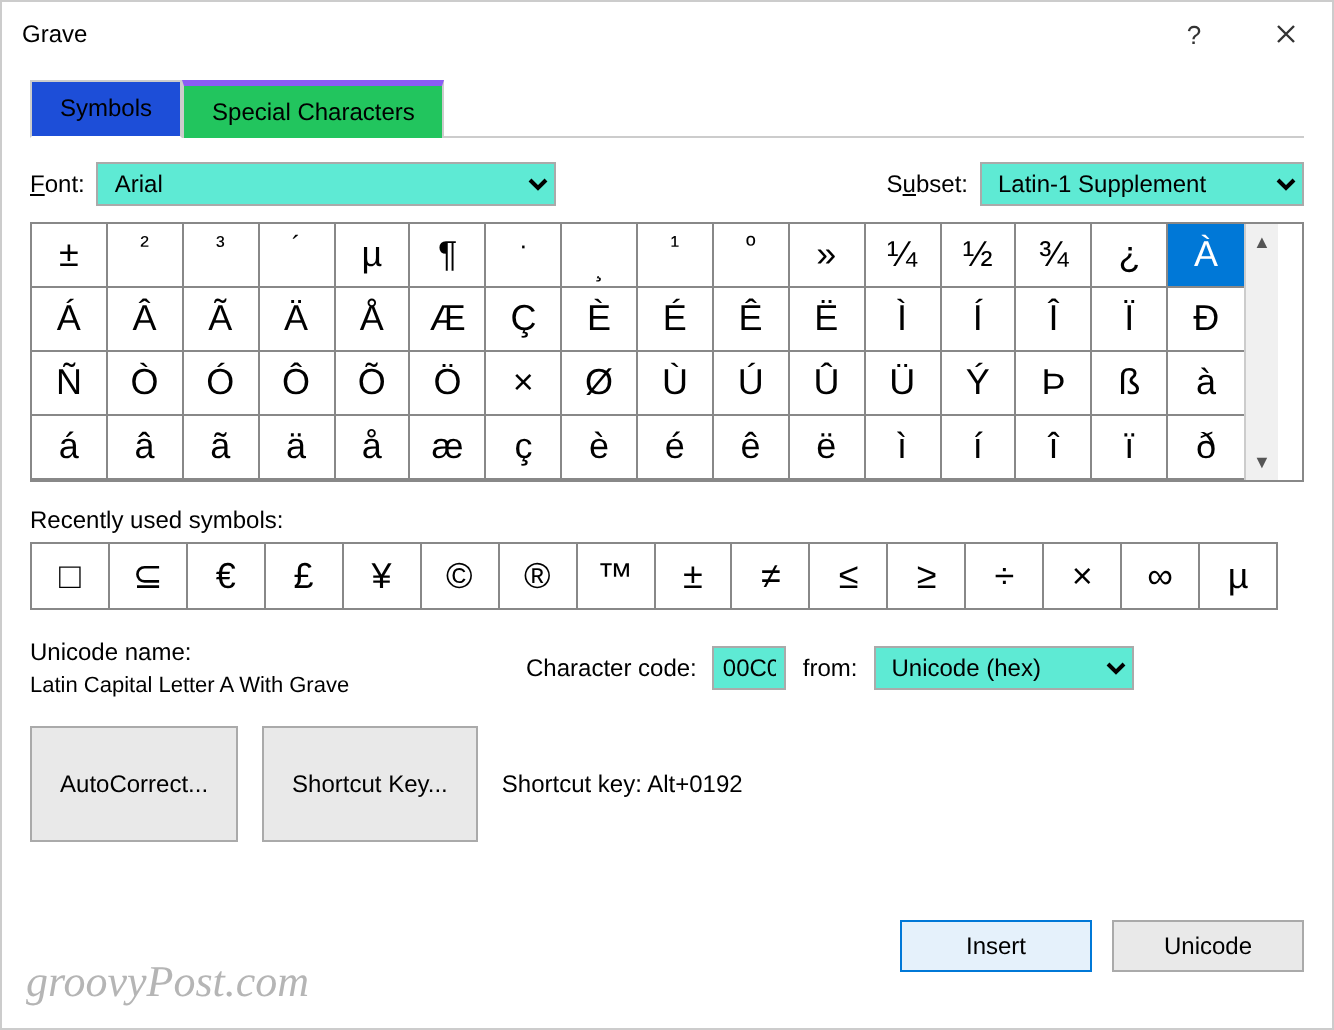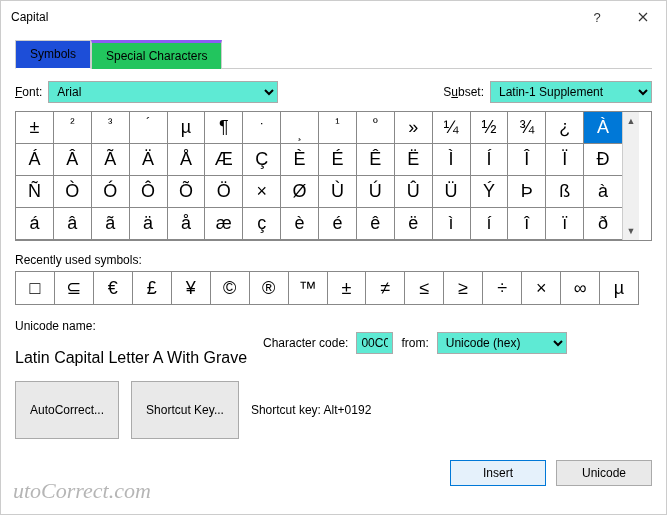--- a/index.html
+++ b/index.html
@@ -26,35 +26,35 @@
 .char-grid .cell.selected { background: #0078d7; color: #fff; }
 .scrollbar { width: 17px; background: #f0f0f0; display: flex; flex-direction: column; border-left: 1px solid #ccc; }
 .scrollbar .arrow { height: 18px; display: flex; align-items: center; justify-content: center; cursor: pointer; font-size: 9px; color: #555; }
 .scrollbar .track { flex: 1; }
 .recent-label { margin-top: 12px; margin-bottom: 4px; font-size: 12px; }
 .recent-grid { display: flex; border: 1px solid #888; width: 624px; height: 34px; }
 .recent-grid .rcell { flex: 1; border-right: 1px solid #888; display: flex; align-items: center; justify-content: center; font-family: Arial, sans-serif; font-size: 18px; cursor: pointer; }
 .recent-grid .rcell:last-child { border-right: none; }
 .info-row { display: flex; align-items: center; margin-top: 14px; gap: 8px; }
 .info-row .left { flex: 0 0 240px; }
-.unicode-name { margin-top: 16px; font-size: 16px; }
+.unicode-name { margin-top: 4px; font-size: 11px; }
 .btn-row { display: flex; align-items: center; margin-top: 14px; gap: 12px; }
 .btn-std { padding: 21px 14px; border: 1px solid #aaa; background: #e9e9e9; cursor: pointer; font-size: 12px; min-width: 90px; text-align: center; }
 .footer { position: absolute; bottom: 28px; right: 14px; display: flex; gap: 10px; }
 .footer .btn-f { padding: 5px 0; border: 1px solid #aaa; background: #e9e9e9; cursor: pointer; font-size: 12px; width: 96px; text-align: center; }
 .footer .btn-f.primary { border: 1px solid #0078d7; background: #e5f1fb; }
 .watermark { position: absolute; left: 12px; bottom: 10px; font-size: 22px; color: rgba(120,120,120,0.55); font-style: italic; font-family: Georgia, serif; pointer-events: none; }
 </style>
 </head>
 <body>
 
 <div class="window">
 
   <div class="titlebar">
-    <span class="title">Capital</span>
+    <span class="title">Grave</span>
     <div class="btn">?</div>
     <div class="btn">
       <svg width="10" height="10" viewBox="0 0 10 10">
           <path d="M1 1 L9 9 M9 1 L1 9" stroke="#333" stroke-width="1.2"></path>
         </svg>
     </div>
   </div>
 
   <div class="content">
 
@@ -188,14 +188,14 @@
       <span>Shortcut key: Alt+0192</span>
     </div>
 
   </div>
 
   <div class="footer">
     <div class="btn-f primary"><span class="u">I</span>nsert</div>
     <div class="btn-f">Unicode</div>
   </div>
 
-  <div class="watermark">utoCorrect.com</div>
+  <div class="watermark">groovyPost.com</div>
 </div>
 
 </body></html>

